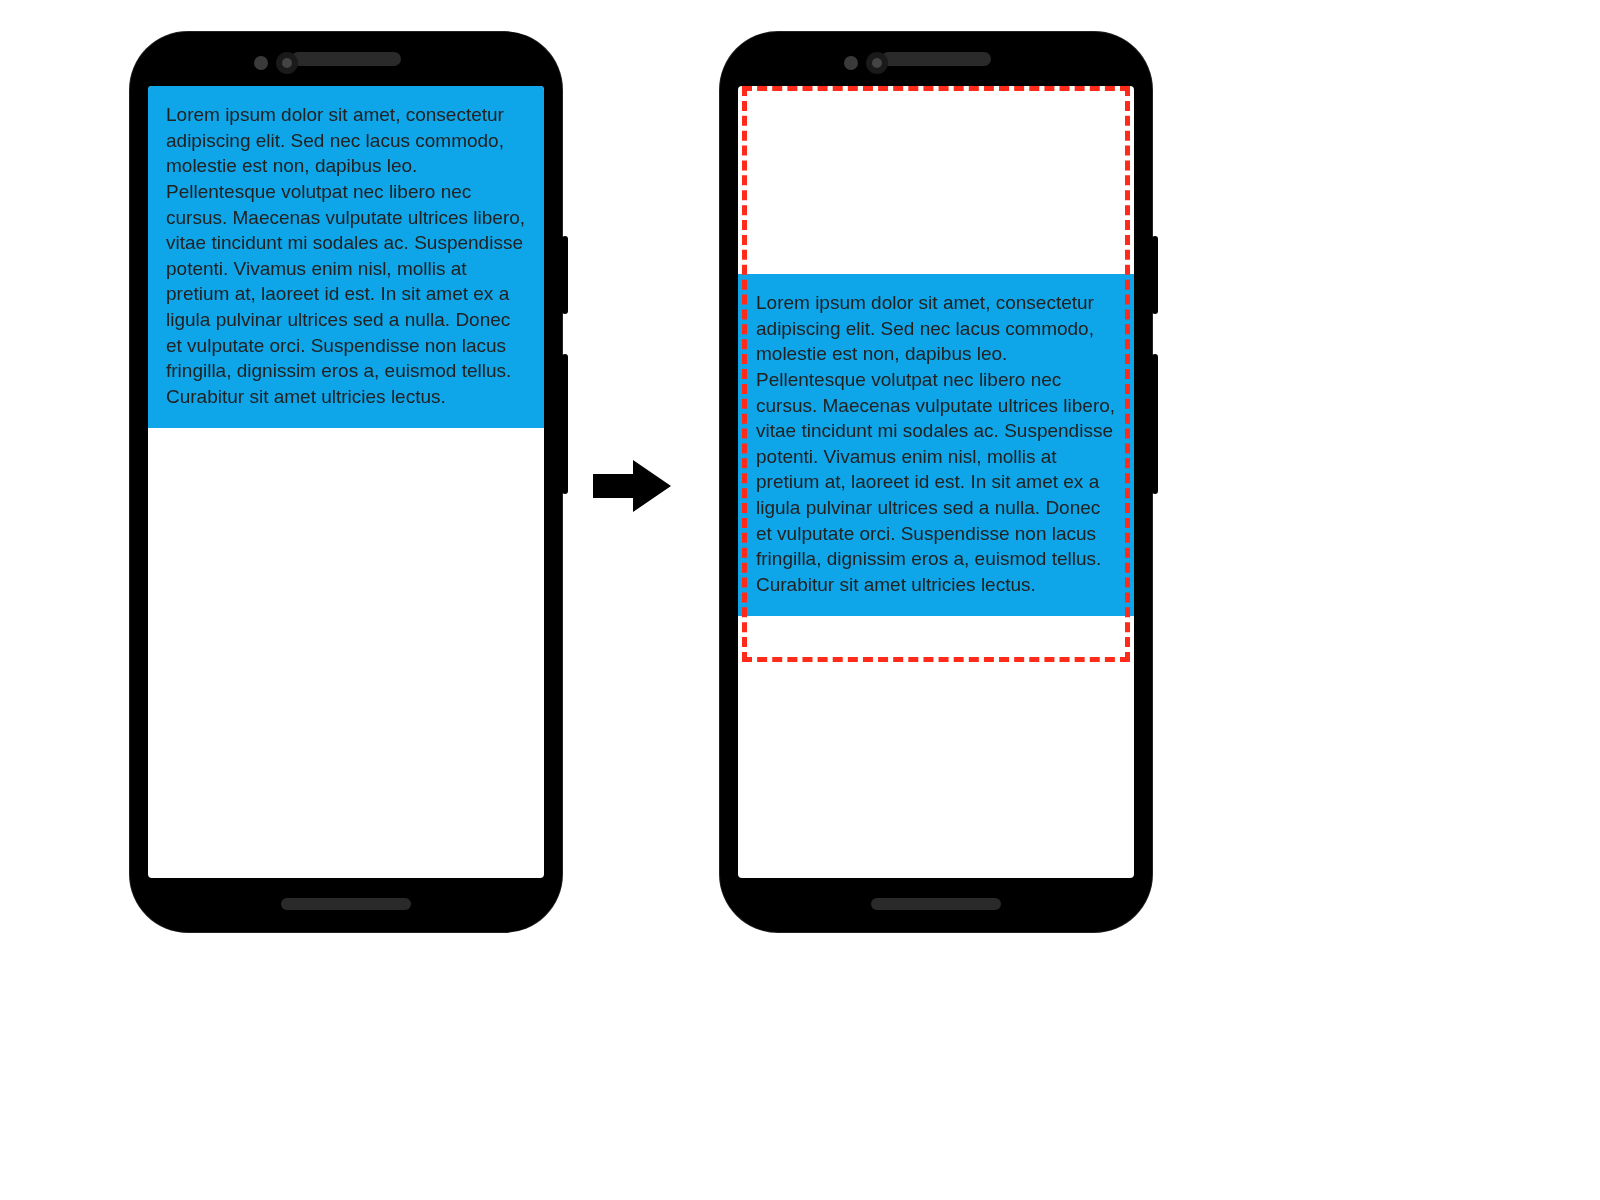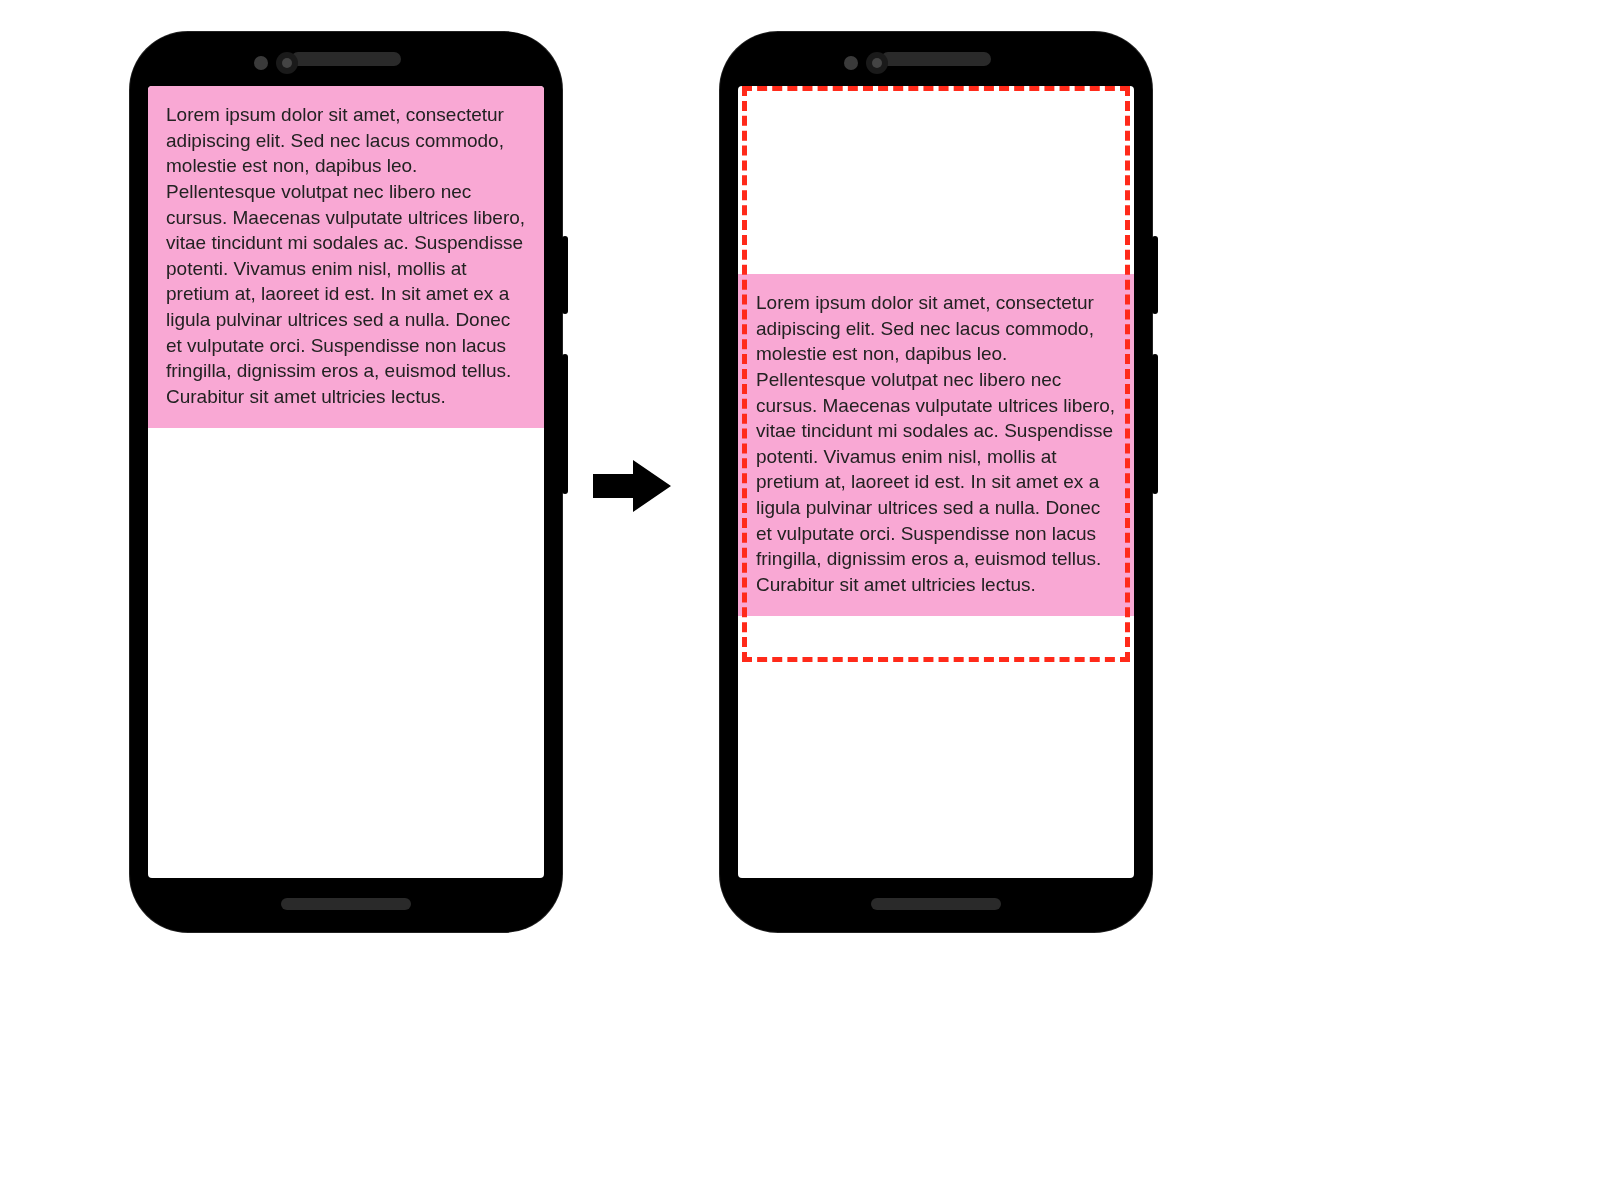--- a/index.html
+++ b/index.html
@@ -58,21 +58,21 @@
 
   .screen {
     position: absolute;
     top: 40px; bottom: 40px; left: 4px; right: 4px;
     background: #ffffff;
     border-radius: 4px;
     overflow: hidden;
   }
 
   .textblock {
-    background: #f9a8d4;
+    background: #0ea5e9;
     color: #222;
     font-size: 19px;
     line-height: 1.35;
     padding: 16px 18px 18px 18px;
   }
   .phone-left .textblock { margin-top: 0; }
   .phone-right .textblock { margin-top: 188px; }
 
   .highlight-box {
     position: absolute;

